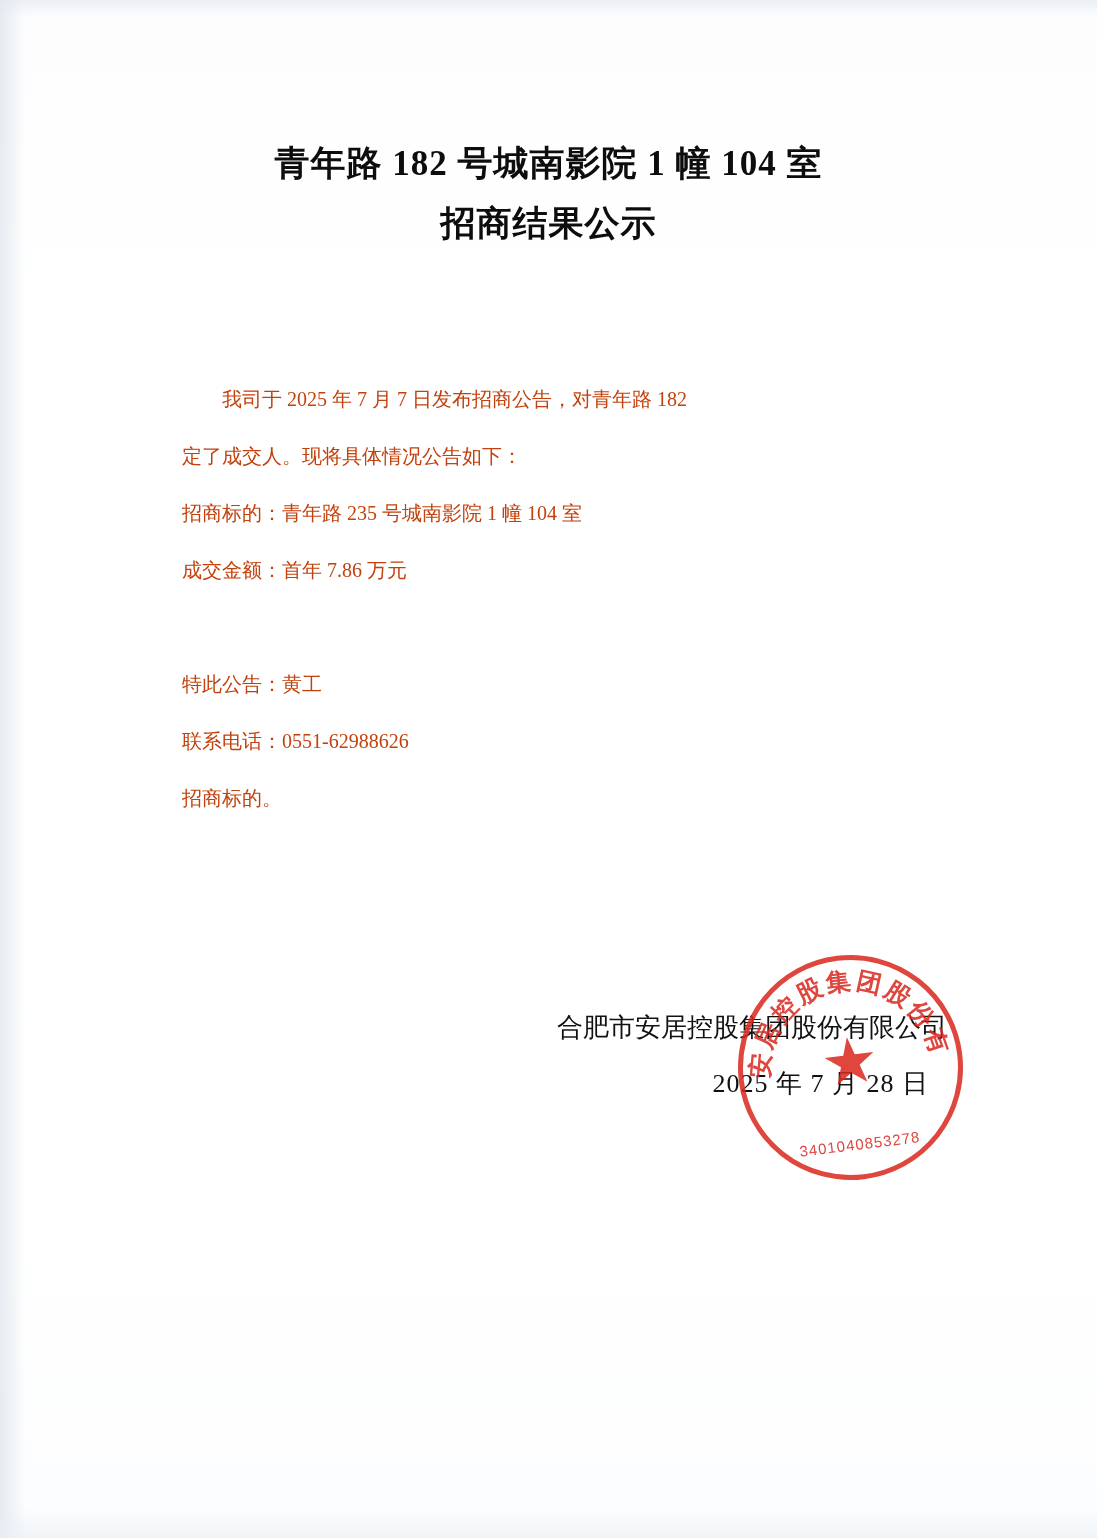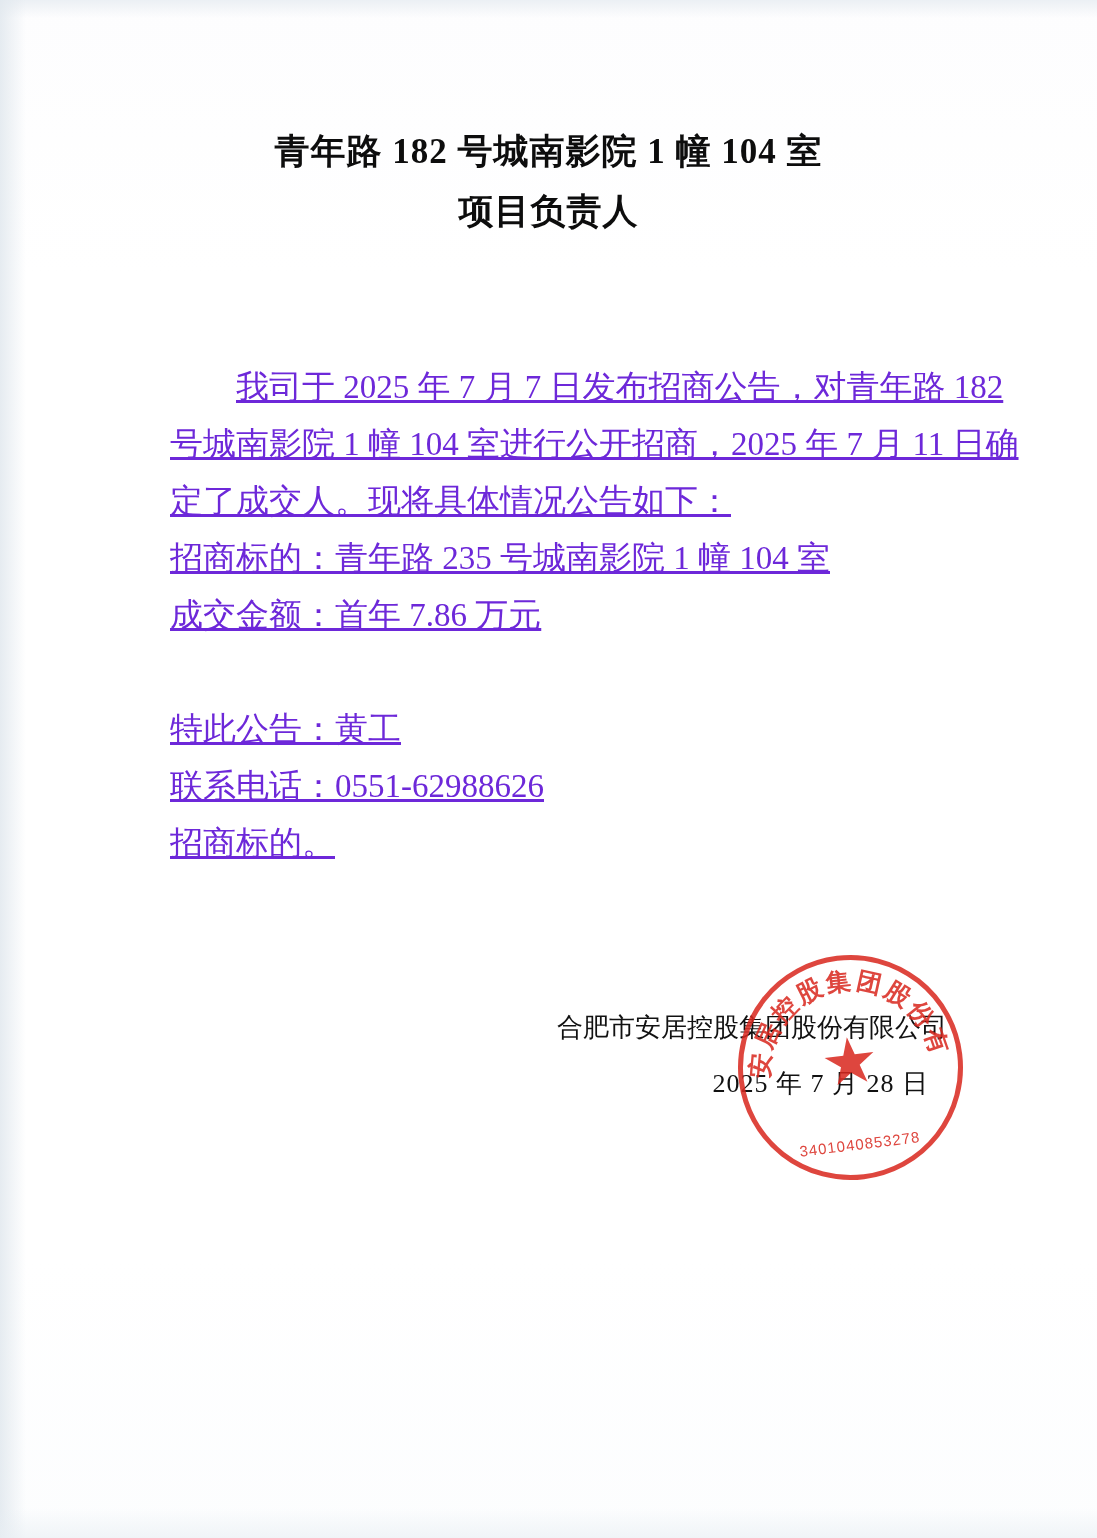--- a/index.html
+++ b/index.html
@@ -41,21 +41,21 @@
     position: absolute;
     bottom: 0; left: 0;
     width: 100%; height: 30px;
     background: linear-gradient(0deg, rgba(232,238,243,0.6), rgba(255,255,255,0));
     pointer-events: none;
   }
 
   .doc {
     position: absolute;
     inset: 0;
-    padding: 0;
+    padding: 12px;
   }
 
   .title {
     text-align: center;
     font-weight: bold;
     font-size: 35px;
     line-height: 58px;
     letter-spacing: 1px;
     color: #0d0d0d;
   }
@@ -63,24 +63,23 @@
     margin-top: 123px;
   }
   .title-line2 {
     margin-top: 2px;
   }
 
   .body-block {
     margin-top: 118px;
     padding-left: 170px;
     padding-right: 140px;
-    font-size: 33px;
+    font-size: 20px;
     line-height: 57px;
-    color: #6d28d9;
-    text-decoration: underline;
+    color: #c2410c;
   }
   .para {
     text-indent: 2em;
     text-align: justify;
   }
   .line {
     white-space: nowrap;
   }
   .item {
     margin-left: 0;
@@ -159,27 +158,26 @@
 <body>
 
 <div class="paper"></div>
 <div class="scan-shadow-top"></div>
 <div class="scan-shadow-left"></div>
 <div class="scan-shadow-bottom"></div>
 
 <div class="doc">
 
   <div class="title title-line1">青年路 182 号城南影院 1 幢 104 室</div>
-  <div class="title title-line2">项目负责人</div>
+  <div class="title title-line2">招商结果公示</div>
 
   <div class="body-block">
     <div class="para">
       <div class="line">我司于 2025 年 7 月 7 日发布招商公告，对青年路 182</div>
     </div>
-    <div class="line">号城南影院 1 幢 104 室进行公开招商，2025 年 7 月 11 日确</div>
     <div class="line">定了成交人。现将具体情况公告如下：</div>
 
     <div class="line item">招商标的：青年路 235 号城南影院 1 幢 104 室</div>
     <div class="line item">成交金额：首年 7.86 万元</div>
 
     <div class="gap"></div>
 
     <div class="line item">特此公告：黄工</div>
     <div class="line item">联系电话：0551-62988626</div>
     <div class="line item">招商标的。</div>

